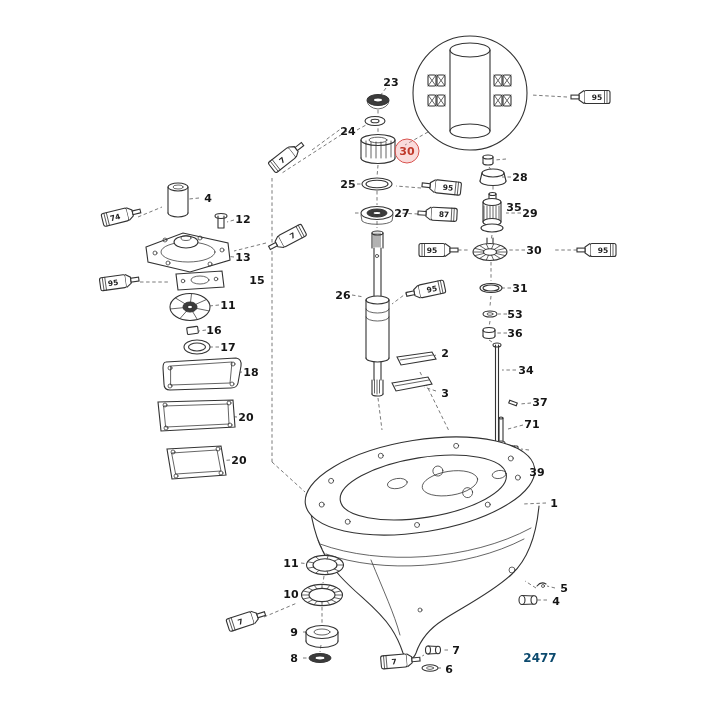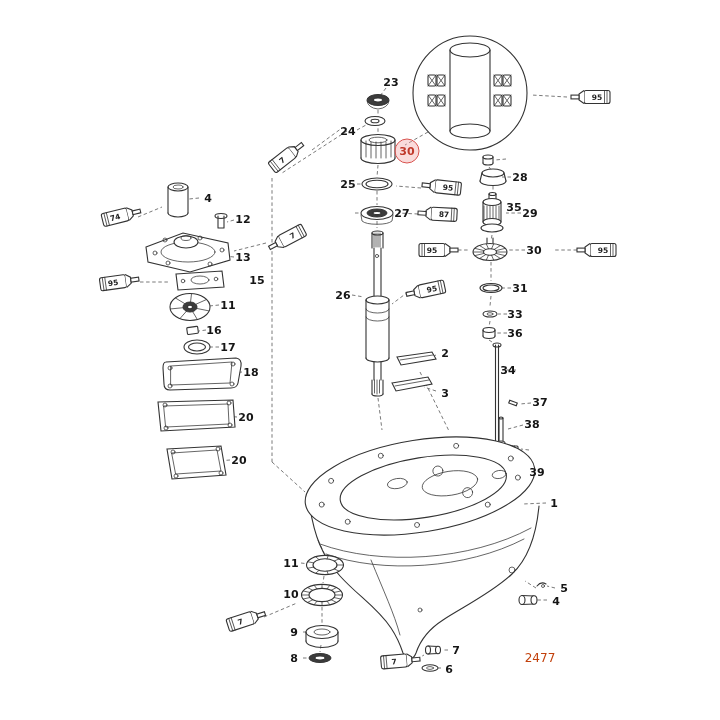--- a/index.html
+++ b/index.html
@@ -4,21 +4,21 @@
 <style>
   html,body{margin:0;padding:0;background:#fff;}
   .stage{position:relative;width:720px;height:720px;background:#ffffff;overflow:hidden;
          font-family:"DejaVu Sans", sans-serif;}
   .stage svg{position:absolute;left:0;top:0;}
   .callout{position:absolute;transform:translate(-50%,-50%);font-size:11px;font-weight:bold;
            color:#151515;line-height:1;white-space:nowrap;cursor:pointer;}
   .callout.highlighted{width:23px;height:23px;border-radius:50%;border:1.6px solid #d9534f;
            background:rgba(243,166,166,.40);color:#c0392b;display:flex;align-items:center;
            justify-content:center;font-size:11px;}
-  .drawing-number{position:absolute;transform:translate(-50%,-50%);font-size:12px;color:#c2410c;}
+  .drawing-number{position:absolute;transform:translate(-50%,-50%);font-size:12px;color:#0c4a6e;font-weight:bold;}
   .tube-label{font-size:7.5px;font-weight:bold;fill:#222;font-family:"DejaVu Sans",sans-serif;}
   .ln{fill:none;stroke:#333;stroke-width:1.1;stroke-linecap:round;stroke-linejoin:round;}
   .thin{stroke-width:0.75;}
   .fillw{fill:#ffffff;stroke:#333;stroke-width:1.1;}
   .dark{fill:#3c3c3c;stroke:#333;stroke-width:1;}
   .dash{fill:none;stroke:#6b6b6b;stroke-width:0.9;stroke-dasharray:3.5 2.6;}
 </style>
 </head>
 <body>
 
@@ -500,31 +500,31 @@
       <span class="callout" style="left: 362px; top: 213px; margin-left: 40px;">27</span>
       <span class="callout" style="left: 530px; top: 213px;">29</span>
       <span class="callout" style="left: 208px; top: 198px;">4</span>
       <span class="callout" style="left: 243px; top: 219px;">12</span>
       <span class="callout" style="left: 243px; top: 257px;">13</span>
       <span class="callout" style="left: 534px; top: 250px;">30</span>
       <span class="callout" style="left: 228px; top: 280px; margin-left: 29px;">15</span>
       <span class="callout" style="left: 228px; top: 305px;">11</span>
       <span class="callout" style="left: 343px; top: 295px;">26</span>
       <span class="callout" style="left: 520px; top: 288px;">31</span>
-      <span class="callout" style="left: 515px; top: 314px;">33</span>
+      <span class="callout" style="left: 515px; top: 314px;">53</span>
       <span class="callout" style="left: 515px; top: 333px;">36</span>
       <span class="callout" style="left: 214px; top: 330px;">16</span>
       <span class="callout" style="left: 228px; top: 347px;">17</span>
       <span class="callout" style="left: 251px; top: 372px;">18</span>
       <span class="callout" style="left: 445px; top: 353px;">2</span>
       <span class="callout" style="left: 445px; top: 393px;">3</span>
-      <span class="callout" style="left: 508px; top: 370px;">34</span>
+      <span class="callout" style="left: 526px; top: 370px;">34</span>
       <span class="callout" style="left: 246px; top: 417px;">20</span>
       <span class="callout" style="left: 540px; top: 402px;">37</span>
-      <span class="callout" style="left: 532px; top: 424px;">38</span>
+      <span class="callout" style="left: 532px; top: 424px;">71</span>
       <span class="callout" style="left: 537px; top: 472px;">39</span>
       <span class="callout" style="left: 239px; top: 460px;">20</span>
       <span class="callout" style="left: 554px; top: 503px;">1</span>
       <span class="callout" style="left: 564px; top: 588px;">5</span>
       <span class="callout" style="left: 556px; top: 601px;">4</span>
       <span class="callout" style="left: 291px; top: 563px;">11</span>
       <span class="callout" style="left: 291px; top: 594px;">10</span>
       <span class="callout" style="left: 294px; top: 632px;">9</span>
       <span class="callout" style="left: 294px; top: 658px;">8</span>
       <span class="callout" style="left: 456px; top: 650px;">7</span>

